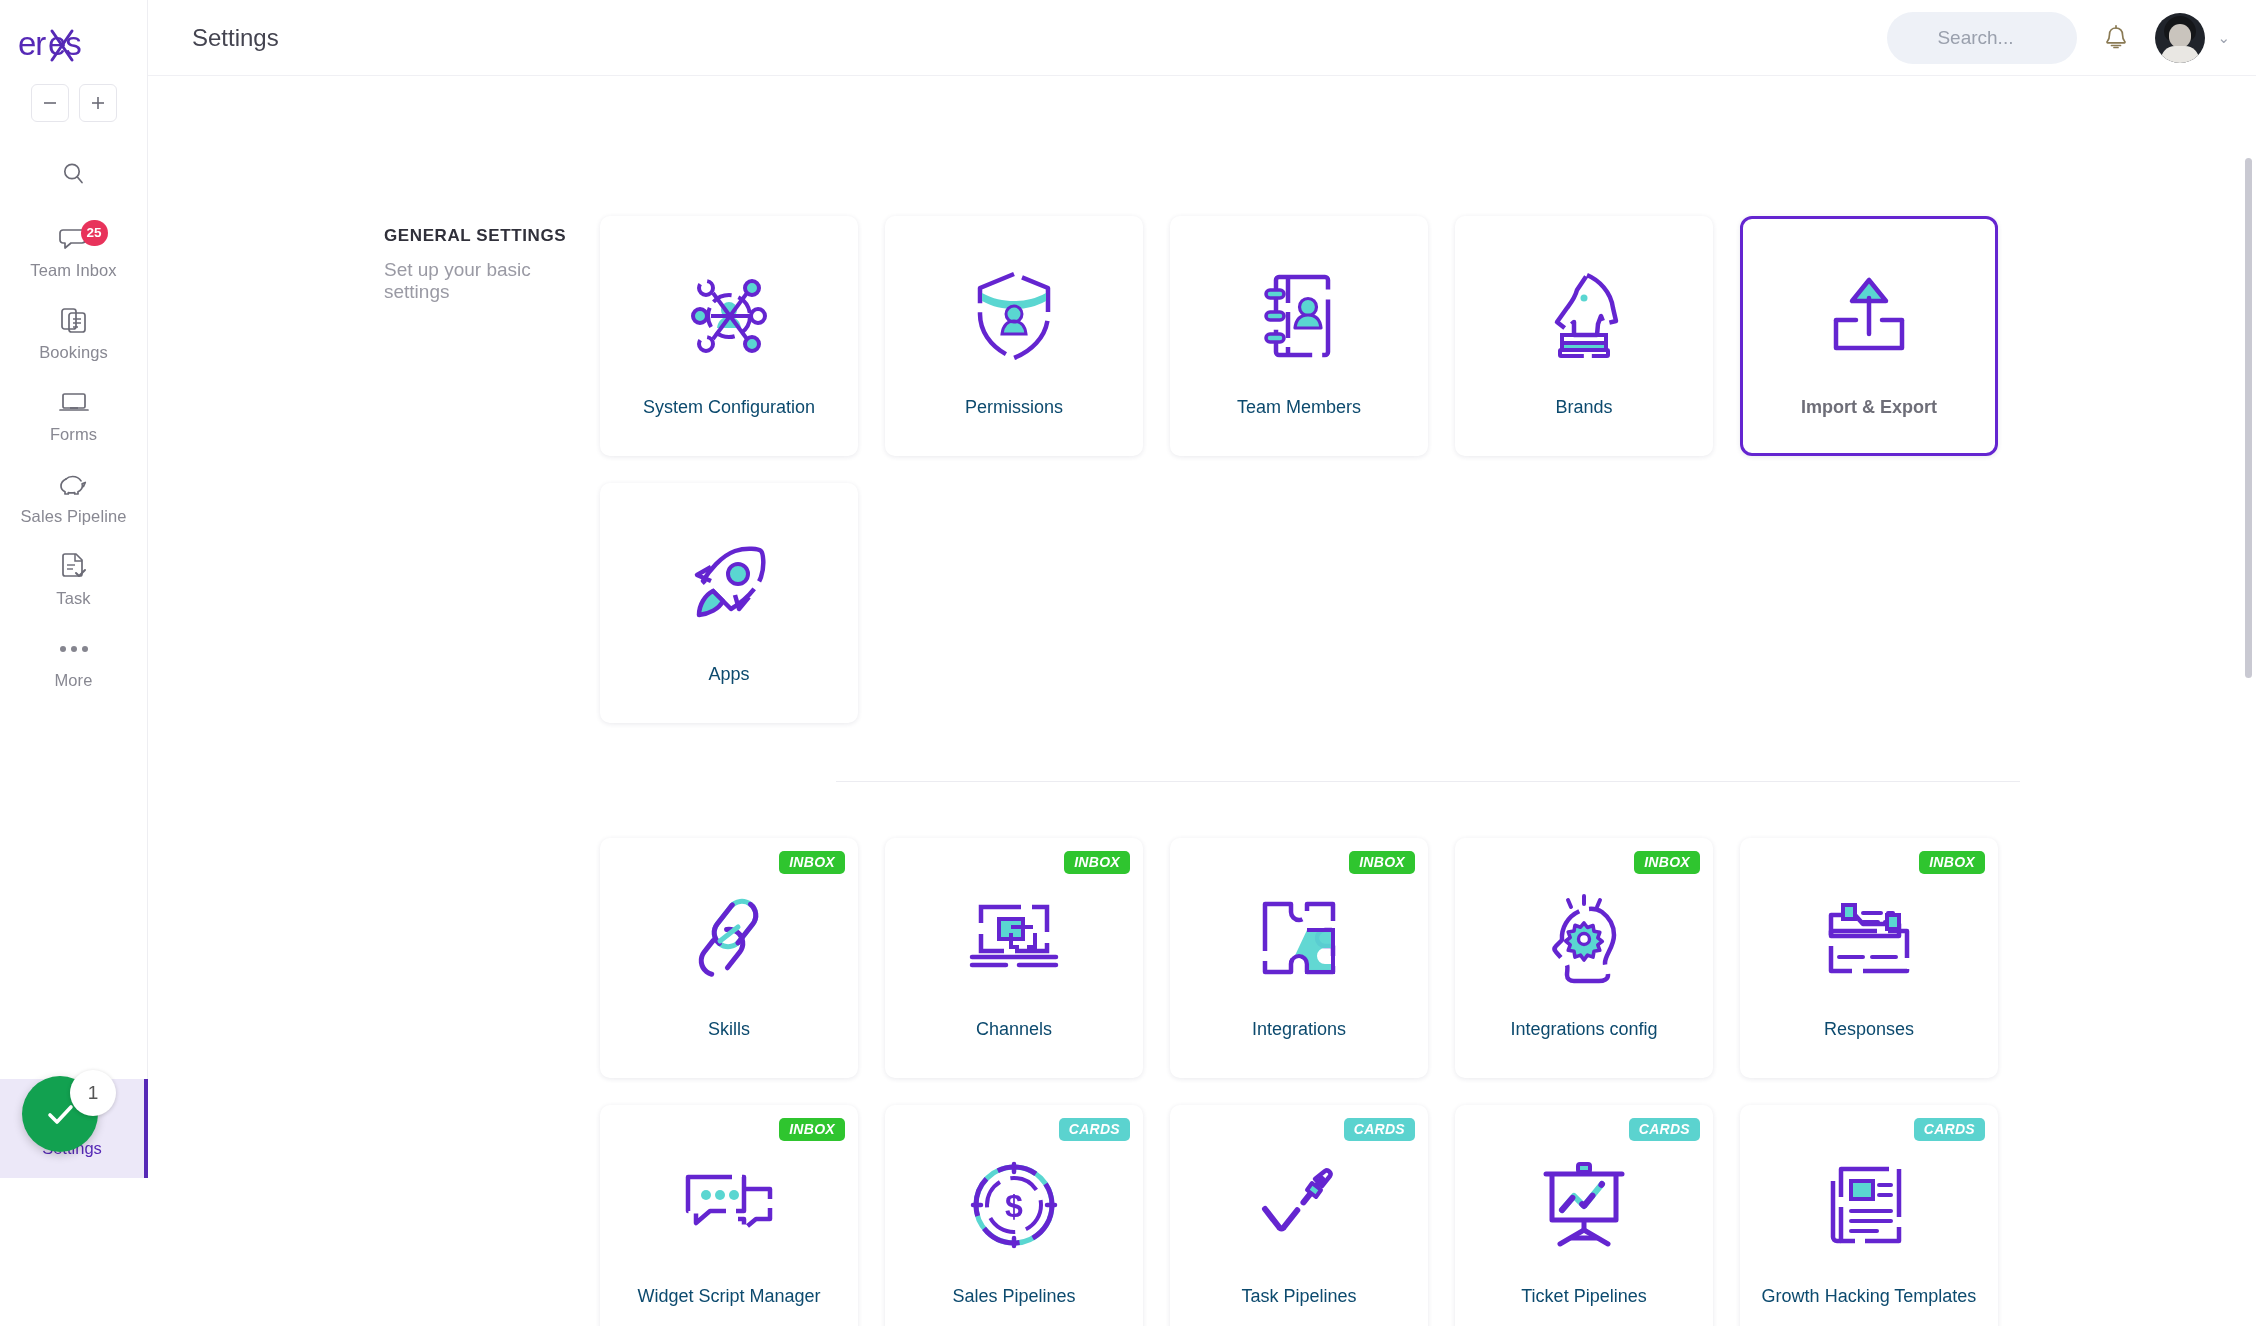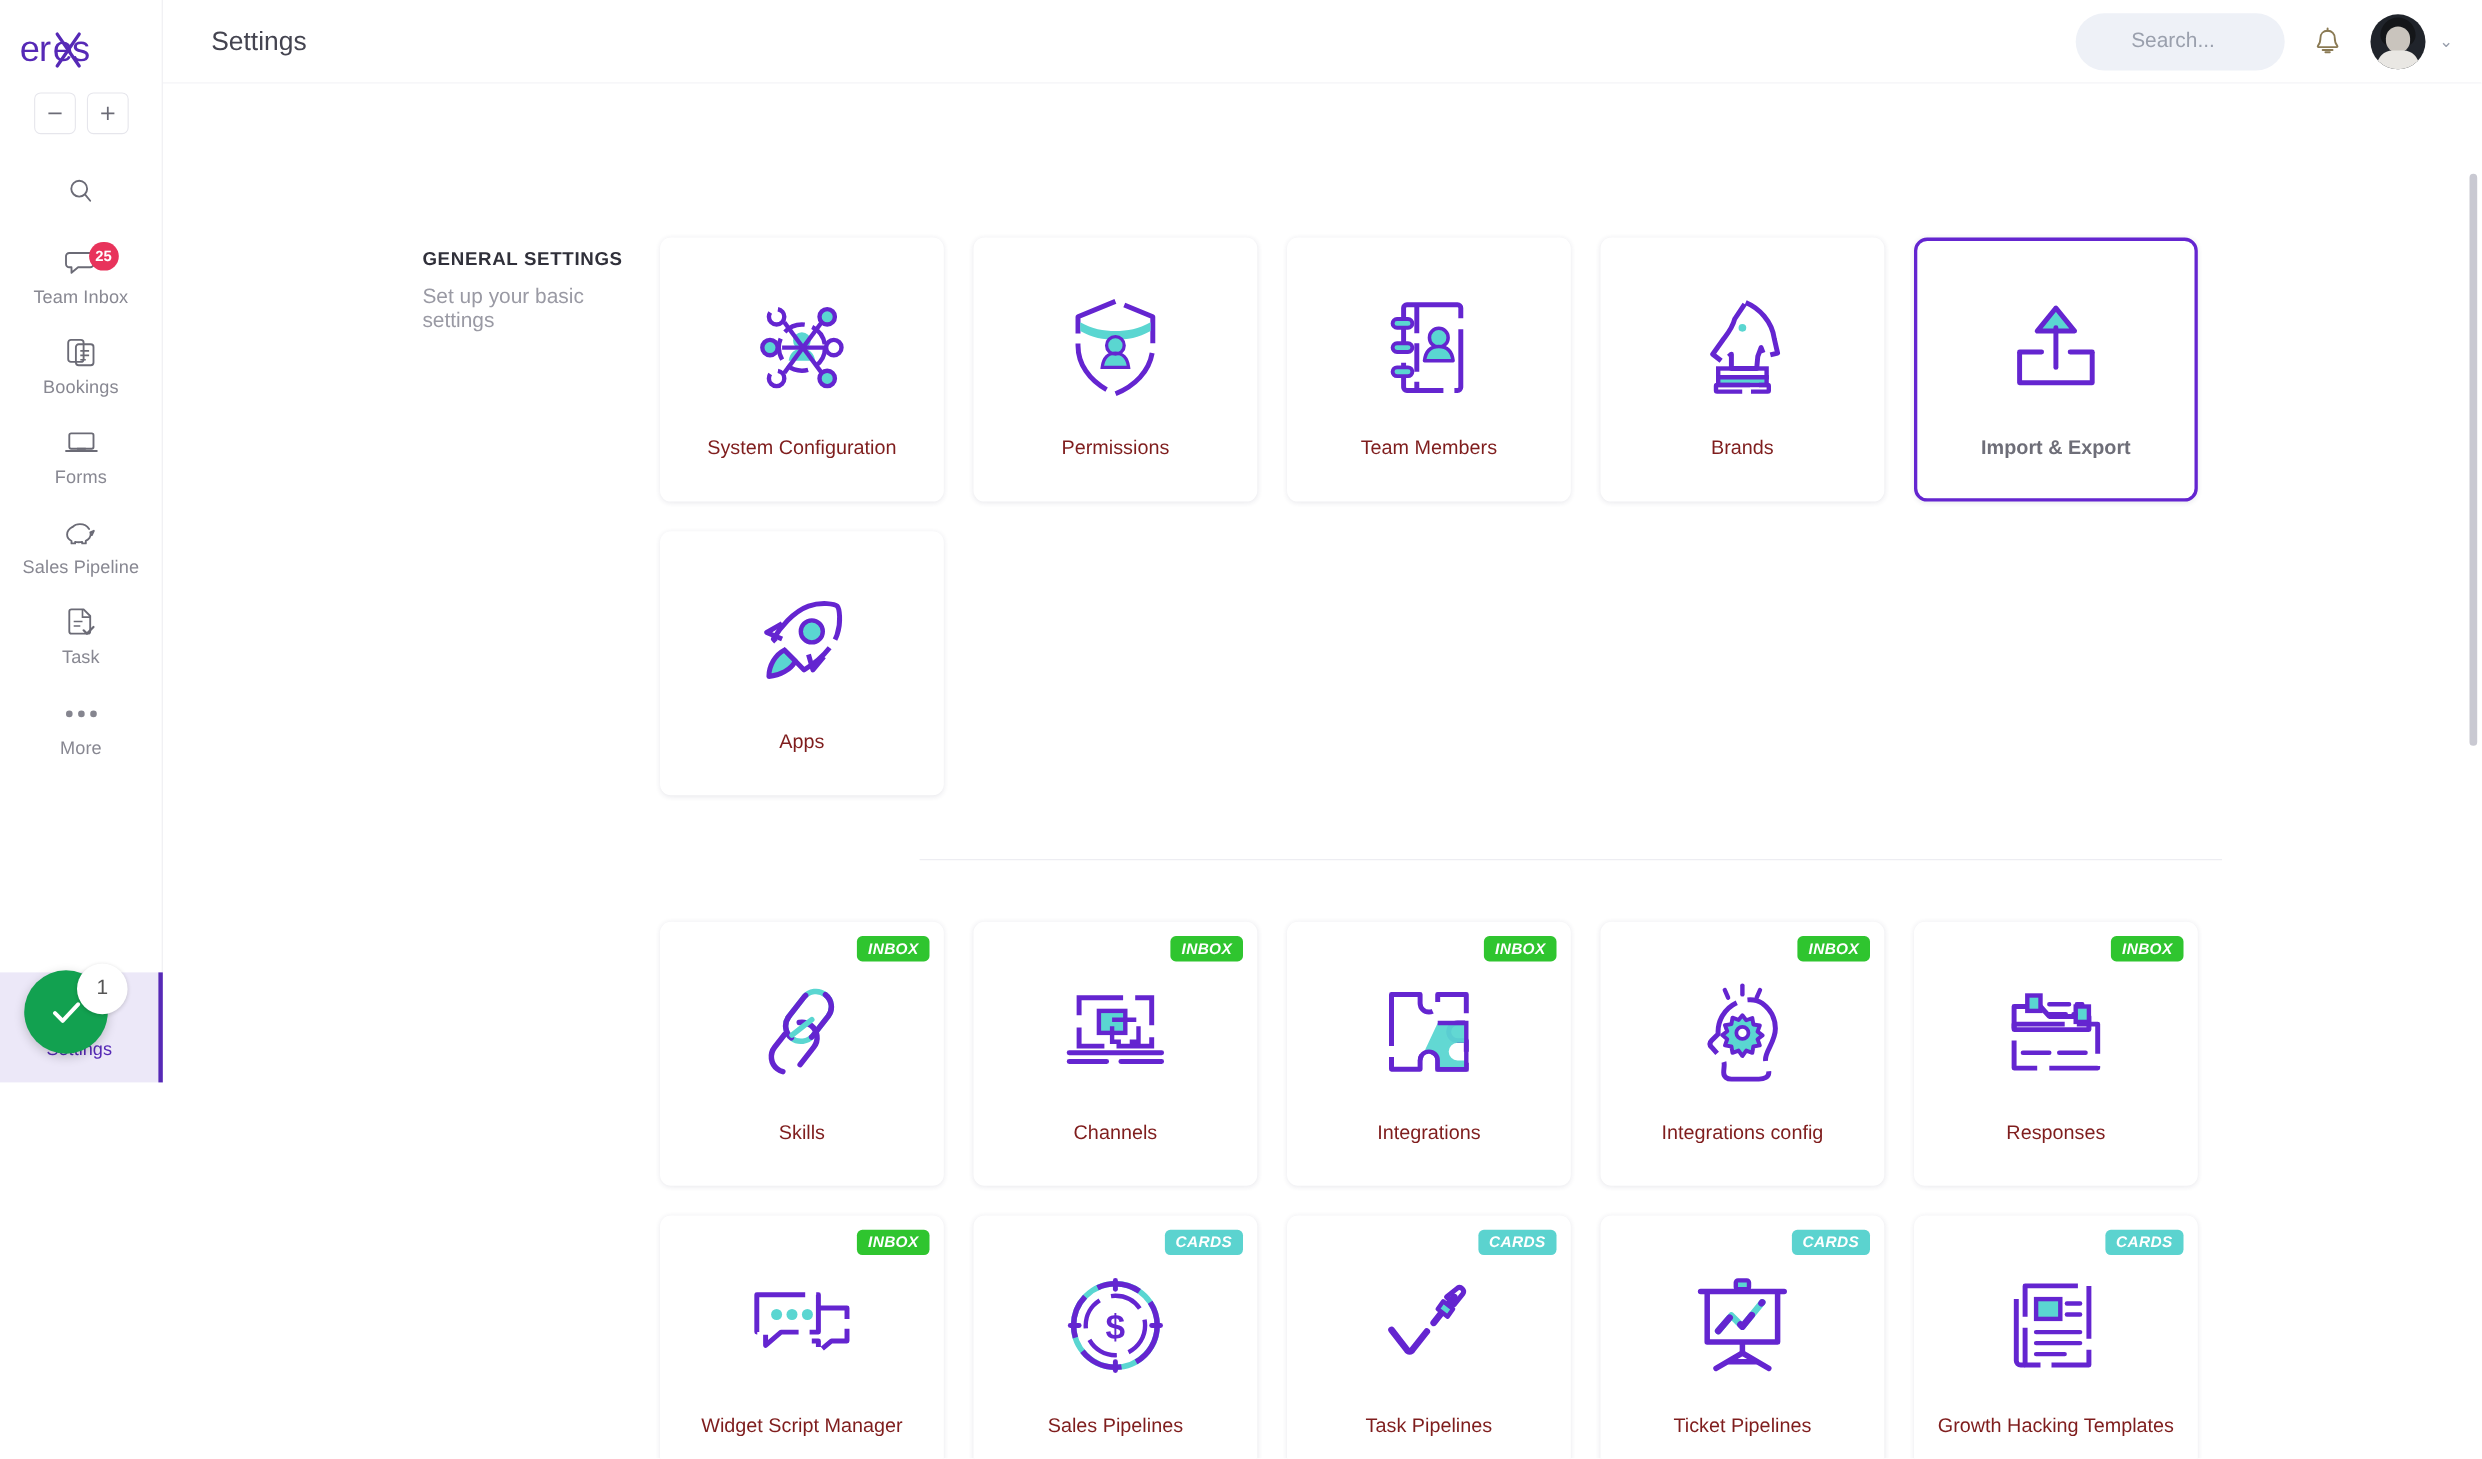--- a/index.html
+++ b/index.html
@@ -5,21 +5,21 @@
   * { box-sizing: border-box; margin: 0; padding: 0; }
   html, body {
     width: 2256px; height: 1326px;
     font-family: "Liberation Sans", sans-serif;
     background: #fff; overflow: hidden;
   }
   .app { display: flex; width: 2256px; height: 1326px; position: relative; }
 
   
   .leftnav {
-    width: 148px; flex: 0 0 148px; height: 984px;
+    width: 148px; flex: 0 0 148px; height: 1178px;
     background: #ffffff; border-right: 1px solid #eeeef2;
     display: flex; flex-direction: column; align-items: center;
     position: relative; z-index: 5;
   }
   .logo { margin-top: 18px; height: 56px; display: flex; align-items: center; justify-content: center; }
   .logo svg { display: block; }
 
   .zoombtns { margin-top: 10px; display: flex; gap: 10px; }
   .zoombtn {
     width: 38px; height: 38px; border: 1px solid #e6e6ec; border-radius: 6px;
@@ -112,21 +112,21 @@
 
   .card {
     width: 258px; height: 240px; background: #fff; border-radius: 10px;
     box-shadow: 0 1px 5px rgba(40,40,80,.10);
     display: flex; flex-direction: column; align-items: center; justify-content: flex-start;
     position: relative; cursor: pointer; padding-top: 44px;
   }
   .card.active { border: 3px solid #6425d0; border-radius: 12px; padding-top: 41px; }
   .card .cardicon { height: 112px; display: flex; align-items: center; justify-content: center; }
   .card .cardlabel {
-    margin-top: 22px; font-size: 18px; color: #7f1d1d; text-align: center;
+    margin-top: 22px; font-size: 18px; color: #0c4a6e; text-align: center;
     line-height: 1.45; padding: 0 14px;
   }
   .card.active .cardlabel { color: #6e6e78; font-weight: 700; }
 
   .tag {
     position: absolute; top: 13px; right: 13px;
     padding: 4px 10px 5px; border-radius: 5px;
     font-size: 14px; font-weight: 700; font-style: italic; color: #fff;
     letter-spacing: .3px; line-height: 1;
   }

